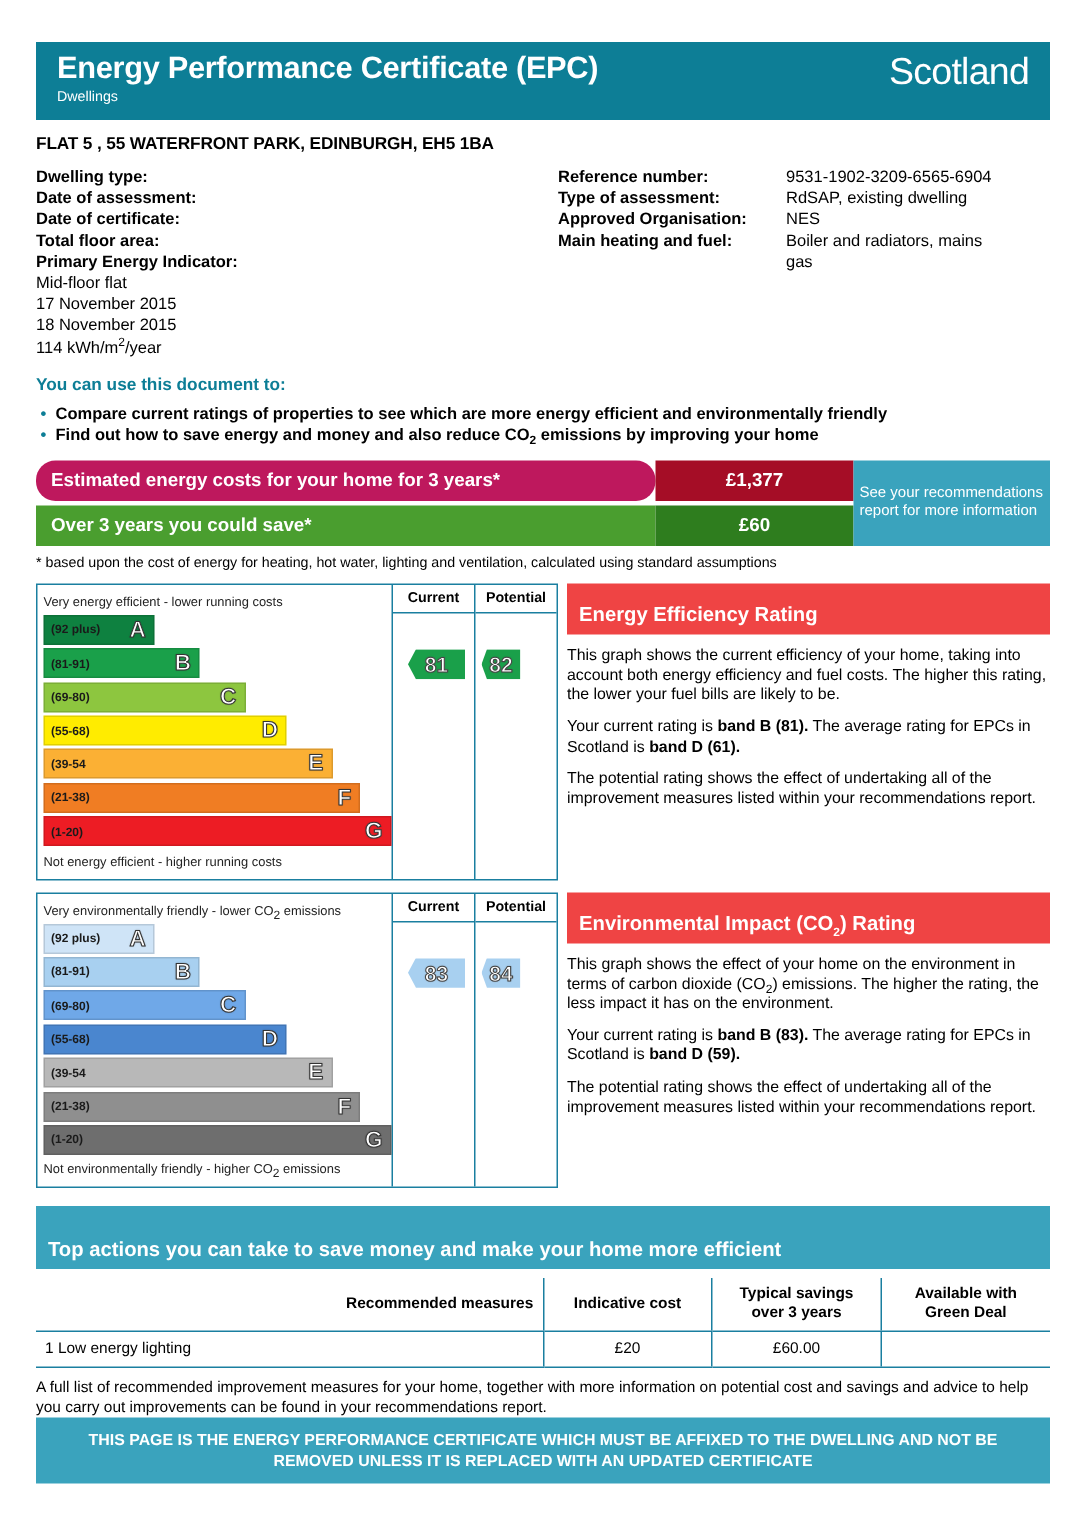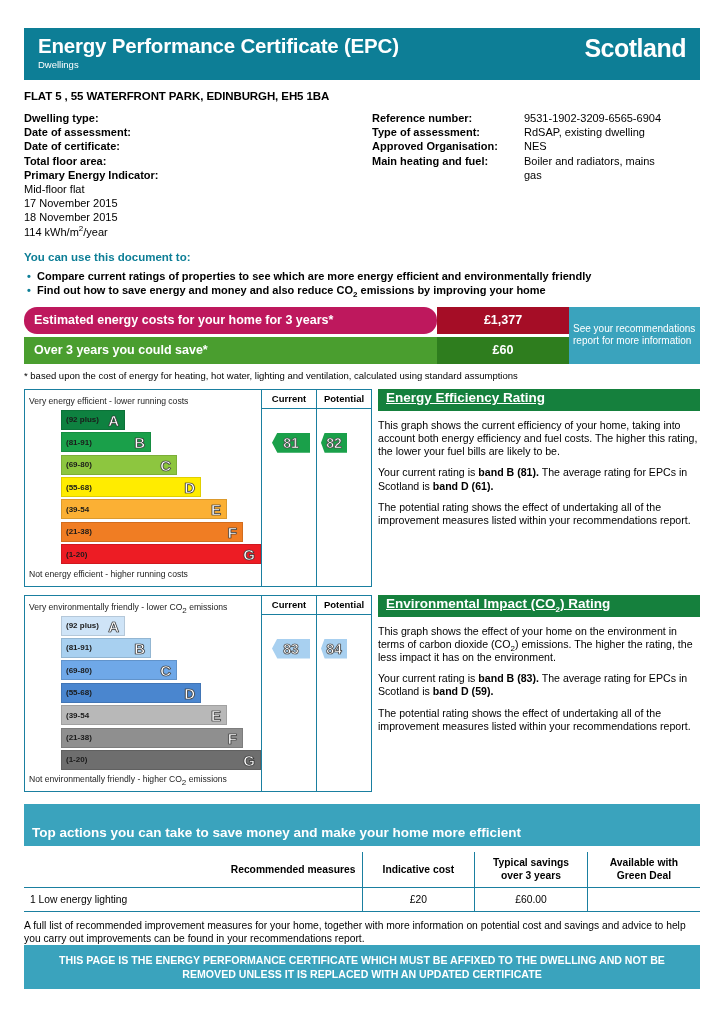--- a/index.html
+++ b/index.html
@@ -24,21 +24,21 @@
   }
   .hdr-title {
     color: #fff; font-size: 20.5px; font-weight: bold;
     letter-spacing: -0.2px; line-height: 24px;
   }
   .hdr-sub {
     color: #fff; font-size: 9.5px; line-height: 12px; margin-top: 1px;
   }
   .hdr-region {
     position: absolute; right: 14px; top: 6px;
-    color: #fff; font-size: 25px; font-weight: bold; letter-spacing: -0.5px; margin-left: 24px;
+    color: #fff; font-size: 25px; font-weight: normal; letter-spacing: -0.5px; margin-left: 24px;
   }
 
   
   .addr {
     font-size: 11.5px; font-weight: bold; margin-top: 10px; letter-spacing: -0.1px;
   }
 
   
   .details { margin-top: 9px; display: flex; font-size: 11px; }
   .det-col { display: flex; }
@@ -88,21 +88,21 @@
   
   .block { margin-top: 8px; display: flex; }
   .chart { width: 348px; }
   .chart-box { border: 1.5px solid #1a7fa0; position: relative; }
   .chart-inner { display: flex; }
   .bars-col { width: 237px; border-right: 1.5px solid #1a7fa0; padding: 4px 0 3px 0; }
   .axis-note {
     font-size: 8.6px; padding: 2px 0 3px 4px; color: #222; line-height: 11px;
   }
   .bars { padding: 0 0 0 4px; }
-  .bar-row { height: 20px; margin-bottom: 2.4px; position: relative; margin-left: 32px; }
+  .bar-row { height: 20px; margin-bottom: 2.4px; position: relative; }
   .bar {
     height: 20px; position: relative; display: flex; align-items: center;
     border: 1px solid rgba(0,0,0,0.12);
   }
   .bar .rng {
     font-size: 8px; font-weight: bold; padding-left: 4px; color: #1a1a1a;
   }
   .bar .ltr {
     position: absolute; right: 5px; top: 50%; transform: translateY(-50%);
     font-size: 15px; font-weight: bold; color: #fff;
@@ -121,22 +121,22 @@
     position: absolute; height: 20px; display: flex; align-items: center;
     justify-content: center; font-size: 14px; font-weight: bold; color: #fff;
     -webkit-text-stroke: 0.7px #444;
     text-shadow: 0 0 1px #444;
     clip-path: polygon(0% 50%, 14% 0%, 100% 0%, 100% 100%, 14% 100%);
   }
 
   
   .side { width: 322px; margin-left: 6px; }
   .side-head {
-    background: #15803d; color: #fff; font-weight: bold; font-size: 13.5px;
-    padding: 0 8px 5px; line-height: 17px; text-decoration: underline;
+    background: #ef4444; color: #fff; font-weight: bold; font-size: 13.5px;
+    padding: 12px 8px 5px; line-height: 17px;
   }
   .side-p { font-size: 10.6px; line-height: 13.2px; margin-top: 8px; }
   .side-p b { font-weight: bold; }
 
   
   .ta-head {
     background: #3aa3bd; color: #fff; font-weight: bold; font-size: 13.5px;
     padding: 20px 8px 5px; margin-top: 12px; line-height: 17px;
   }
   table.ta { width: 100%; border-collapse: collapse; margin-top: 6px; }

